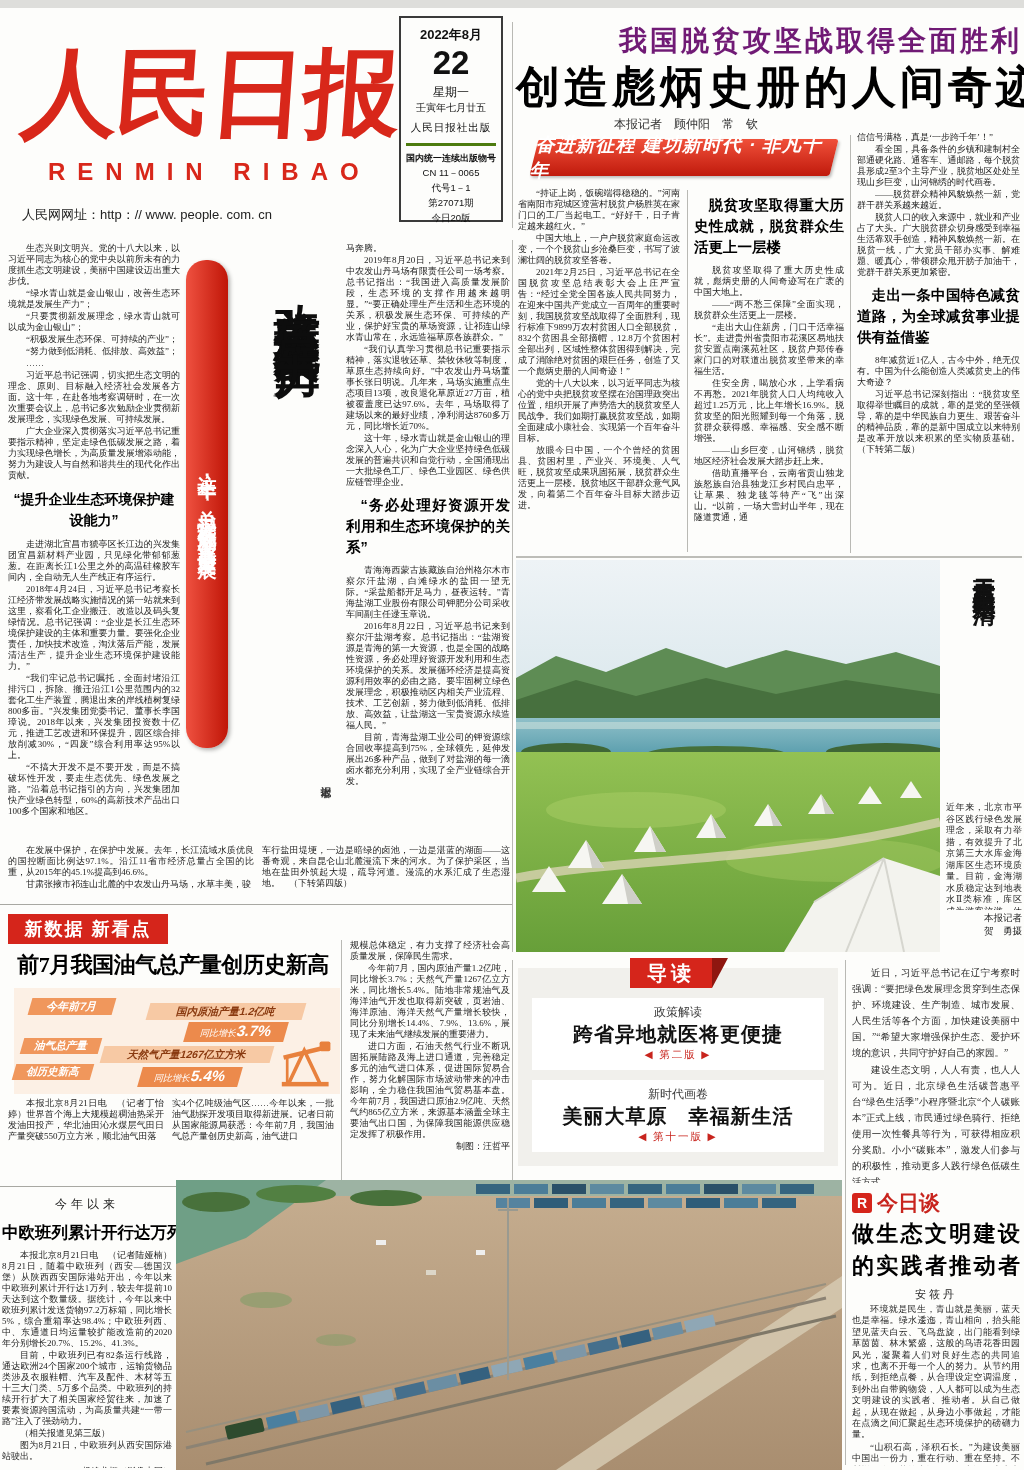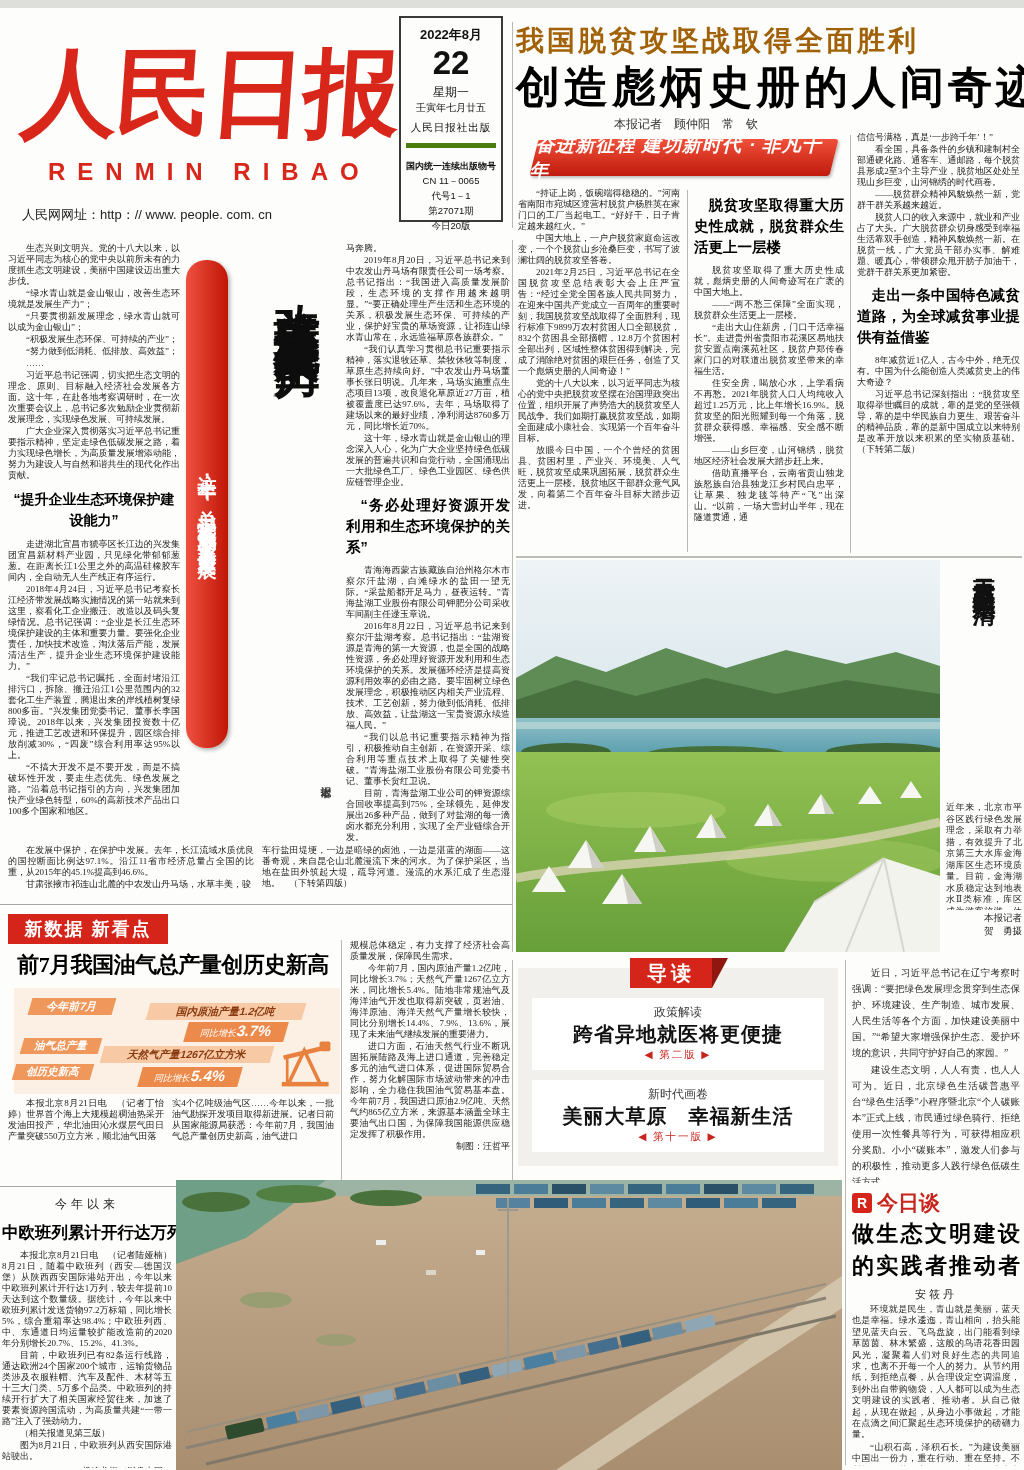--- a/index.html
+++ b/index.html
@@ -15,21 +15,21 @@
   .sub-hei2{font-family:"Liberation Sans","DejaVu Sans",sans-serif;font-weight:bold;font-size:14px;
            line-height:1.5;text-indent:0 !important;text-align:center;margin:8px 0 !important;color:#000;}
   .vrule{position:absolute;width:1px;background:#b9b9b4;}
   .hrule{position:absolute;height:1px;background:#a8a8a2;}
   .masthead-title{font-weight:900;color:#d8271a;font-size:96px;letter-spacing:-2px;transform:skewX(-4deg);
                   font-family:"Liberation Serif","DejaVu Serif",serif;white-space:nowrap;}
   .masthead-sub{color:#d8271a;font-weight:bold;font-size:24px;letter-spacing:12px;
                 font-family:"Liberation Sans","DejaVu Sans",sans-serif;}
   .datebox{border:2px solid #3a3a3a;text-align:center;font-family:"Liberation Sans","DejaVu Sans",sans-serif;color:#111;}
   .lead-kicker{font-family:"Liberation Sans","DejaVu Sans",sans-serif;font-weight:900;font-size:28px;
-               letter-spacing:3px;text-align:left;color:#a16207;}
+               letter-spacing:3px;text-align:right;color:#701a75;}
   .lead-headline{font-family:"Liberation Sans","DejaVu Sans",sans-serif;font-weight:900;font-size:44px;
                letter-spacing:4px;text-align:center;color:#000;white-space:nowrap;}
   .banner{background:linear-gradient(180deg,#f0503a,#c01a0c);color:#fff;transform:skewX(-14deg);
           font-family:"Liberation Sans","DejaVu Sans",sans-serif;font-weight:bold;font-size:19px;
           display:flex;align-items:center;justify-content:center;letter-spacing:1px;border-radius:3px;
           box-shadow:2px 2px 3px rgba(0,0,0,.25);}
   .vert{writing-mode:vertical-rl;}
   .vbanner{background:linear-gradient(90deg,#ef5140,#c01608);border-radius:20px;color:#fff;
            font-family:"Liberation Sans","DejaVu Sans",sans-serif;font-weight:bold;font-size:19px;
            letter-spacing:4px;display:flex;align-items:center;justify-content:center;
@@ -68,21 +68,21 @@
     <div class="masthead-sub" style="position:absolute;left:34px;top:136px;">RENMIN RIBAO</div>
     <div style="position:absolute;left:8px;top:184px;font-size:13px;font-weight:normal;color:#222;font-family:'Liberation Sans','DejaVu Sans',sans-serif;">人民网网址：http：// www. people. com. cn</div>
   </div>
 
   <div class="abs datebox" style="left:399px;top:16px;width:104px;height:206px;padding-top:8px;box-sizing:border-box;">
     <div style="font-size:13px;font-weight:bold;">2022年8月</div>
     <div style="font-size:33px;font-weight:bold;line-height:1.15;">22</div>
     <div style="font-size:12px;margin-top:2px;">星期一</div>
     <div style="font-size:10px;font-family:'Liberation Serif',serif;">壬寅年七月廿五</div>
     <div style="font-size:10.5px;margin-top:6px;letter-spacing:1px;font-family:'Liberation Serif',serif;">人民日报社出版</div>
-    <div style="font-size:9px;font-weight:bold;margin-top:8px;border-top:5px solid #4d7c0f;padding-top:12px;margin-left:5px;margin-right:5px;">国内统一连续出版物号</div>
+    <div style="font-size:9px;font-weight:bold;margin-top:8px;border-top:3px solid #4d7c0f;padding-top:6px;margin-left:5px;margin-right:5px;">国内统一连续出版物号</div>
     <div style="font-size:9.5px;margin-top:2px;">CN 11－0065</div>
     <div style="font-size:9.5px;margin-top:2px;">代号1－1</div>
     <div style="font-size:9.5px;margin-top:2px;">第27071期</div>
     <div style="font-size:9.5px;margin-top:2px;">今日20版</div>
   </div>
 
   <div class="vrule" style="left:512px;top:22px;height:206px;"></div>
   <div class="vrule" style="left:512px;top:240px;height:712px;"></div>
   <div class="vrule" style="left:512px;top:960px;height:222px;"></div>
   <div class="vrule" style="left:845px;top:960px;height:505px;"></div>
@@ -147,21 +147,20 @@
   <div class="abs vert" style="left:318px;top:778px;font-size:11px;color:#333;height:60px;">本报记者</div>
 
   <div class="body-col" style="left:346px;top:243px;width:164px;height:598px;">
     <p class="noind">马奔腾。</p>
     <p>2019年8月20日，习近平总书记来到中农发山丹马场有限责任公司一场考察。总书记指出：“我国进入高质量发展阶段，生态环境的支撑作用越来越明显。”“要正确处理生产生活和生态环境的关系，积极发展生态环保、可持续的产业，保护好宝贵的草场资源，让祁连山绿水青山常在，永远造福草原各族群众。”</p>
     <p>“我们认真学习贯彻总书记重要指示精神，落实退牧还草、禁牧休牧等制度，草原生态持续向好。”中农发山丹马场董事长张日明说。几年来，马场实施重点生态项目13项，改良退化草原近27万亩，植被覆盖度已达97.6%。去年，马场取得了建场以来的最好业绩，净利润达8760多万元，同比增长近70%。</p>
     <p>这十年，绿水青山就是金山银山的理念深入人心，化为广大企业坚持绿色低碳发展的普遍共识和自觉行动，全国涌现出一大批绿色工厂、绿色工业园区、绿色供应链管理企业。</p>
     <p class="sub-hei">“务必处理好资源开发利用和生态环境保护的关系”</p>
     <p>青海海西蒙古族藏族自治州格尔木市察尔汗盐湖，白滩绿水的盐田一望无际。“采盐船都开足马力，昼夜运转。”青海盐湖工业股份有限公司钾肥分公司采收车间副主任逯玉章说。</p>
     <p>2016年8月22日，习近平总书记来到察尔汗盐湖考察。总书记指出：“盐湖资源是青海的第一大资源，也是全国的战略性资源，务必处理好资源开发利用和生态环境保护的关系。发展循环经济是提高资源利用效率的必由之路。要牢固树立绿色发展理念，积极推动区内相关产业流程、技术、工艺创新，努力做到低消耗、低排放、高效益，让盐湖这一宝贵资源永续造福人民。”</p>
-    <p>“我们以总书记重要指示精神为指引，积极推动自主创新，在资源开采、综合利用等重点技术上取得了关键性突破。”青海盐湖工业股份有限公司党委书记、董事长贠红卫说。</p>
     <p>目前，青海盐湖工业公司的钾资源综合回收率提高到75%，全球领先，延伸发展出26多种产品，做到了对盐湖的每一滴卤水都充分利用，实现了全产业链综合开发。</p>
   </div>
 
   <div class="body-col" style="left:8px;top:845px;width:246px;height:57px;">
     <p>在发展中保护，在保护中发展。去年，长江流域水质优良的国控断面比例达97.1%。沿江11省市经济总量占全国的比重，从2015年的45.1%提高到46.6%。</p>
     <p>甘肃张掖市祁连山北麓的中农发山丹马场，水草丰美，骏</p>
   </div>
   <div class="body-col" style="left:262px;top:845px;width:248px;height:57px;">
     <p class="noind">车行盐田堤埂，一边是暗绿的卤池，一边是湛蓝的湖面——这番奇观，来自昆仑山北麓漫流下来的河水。为了保护采区，当地在盐田外筑起大堤，疏导河道。漫流的水系汇成了生态湿地。　（下转第四版）</p>
   </div>

